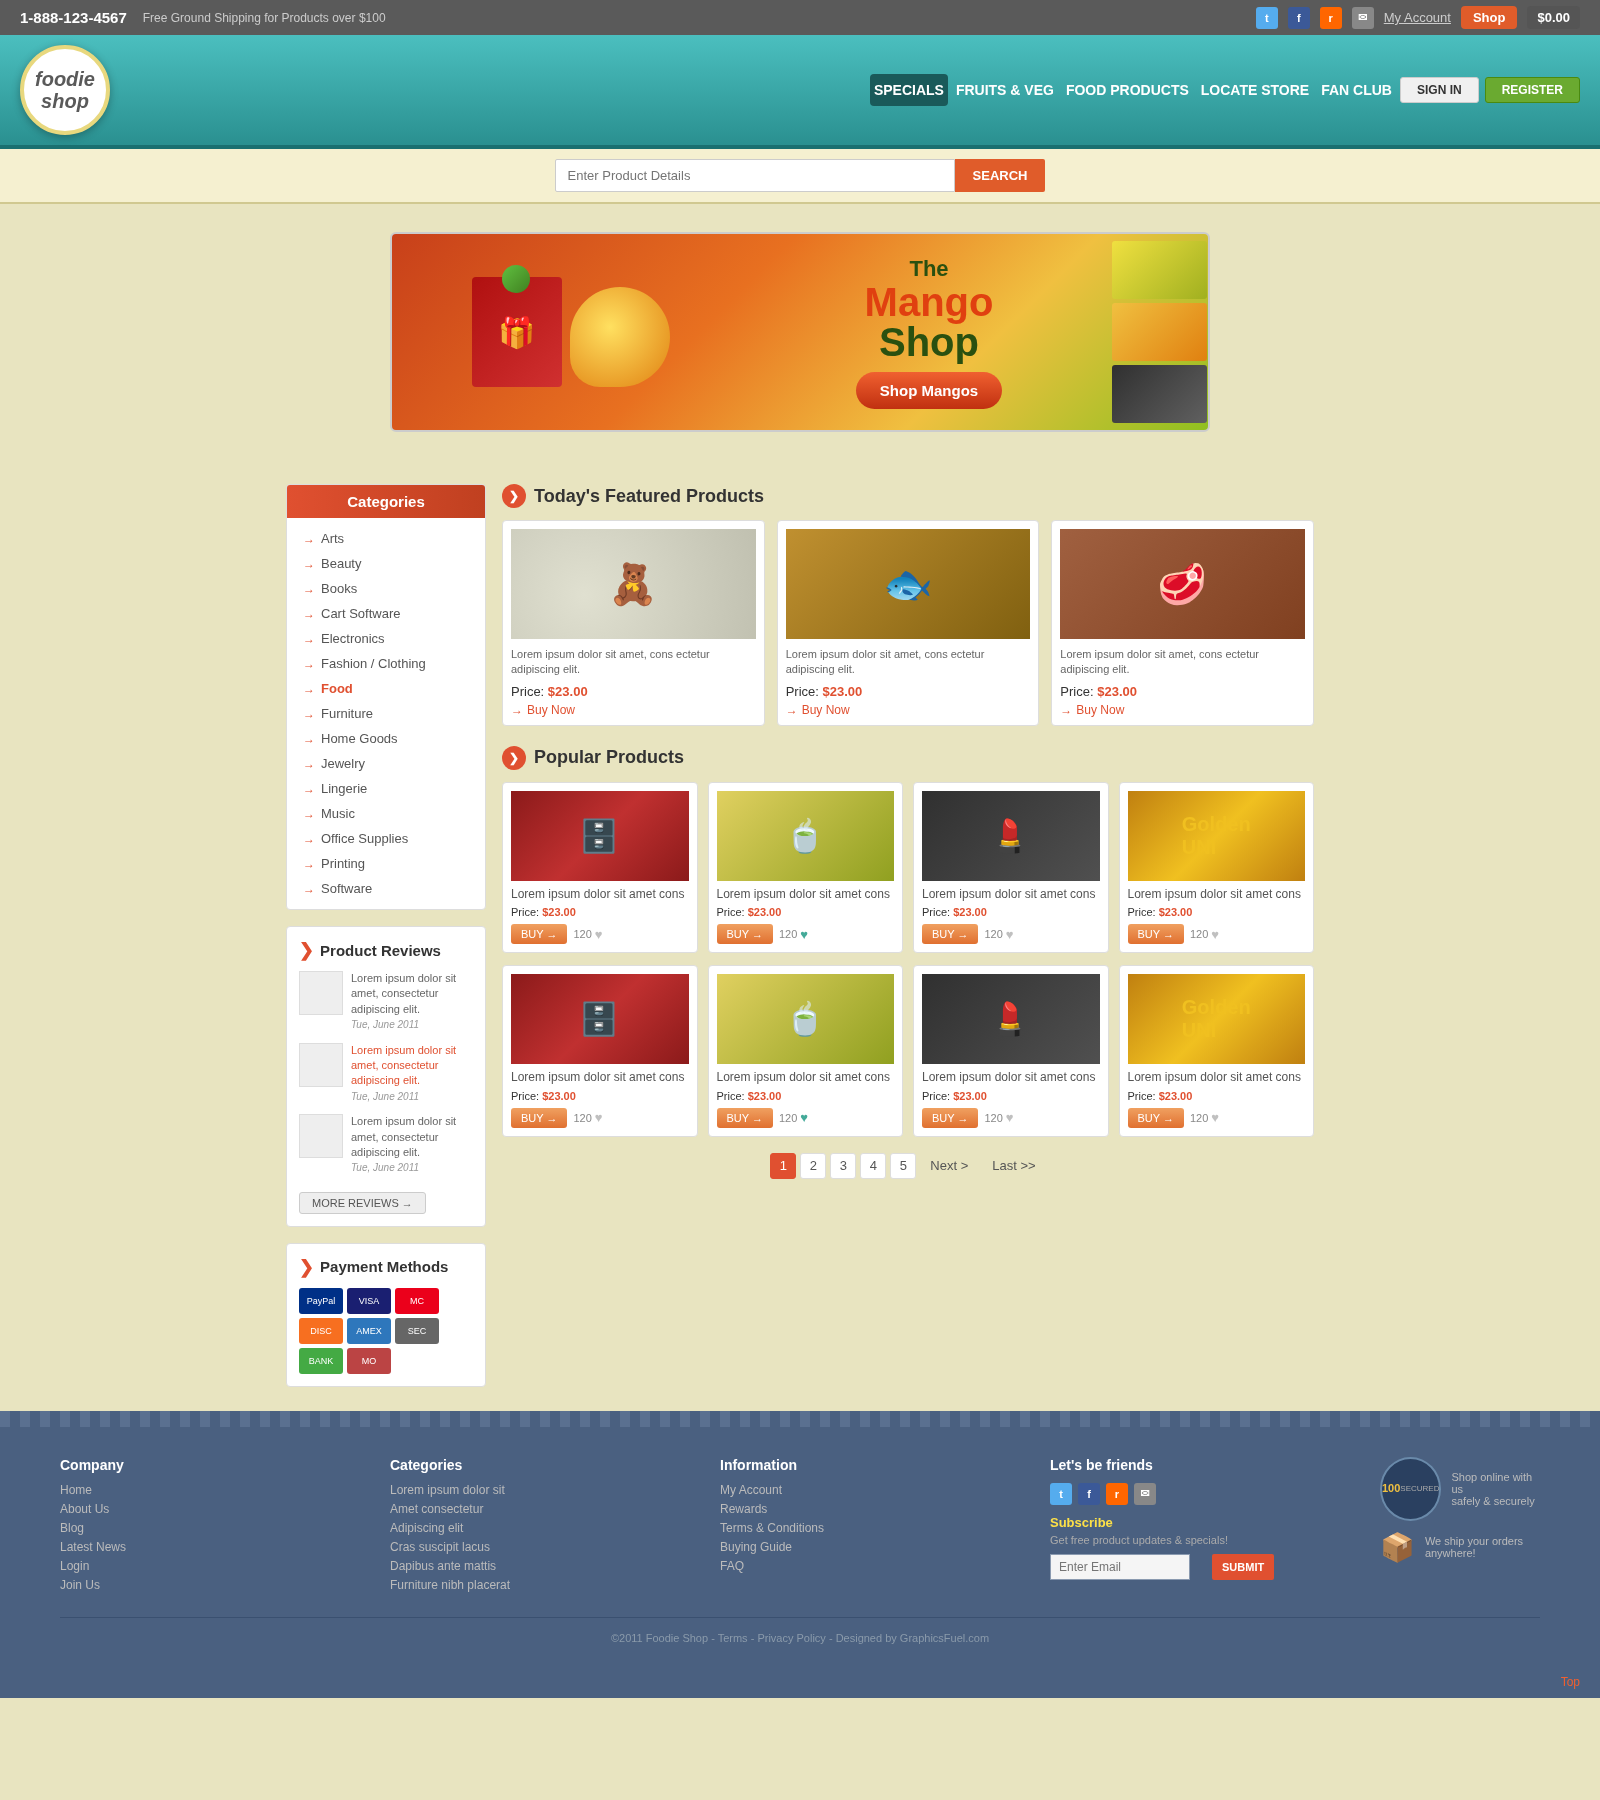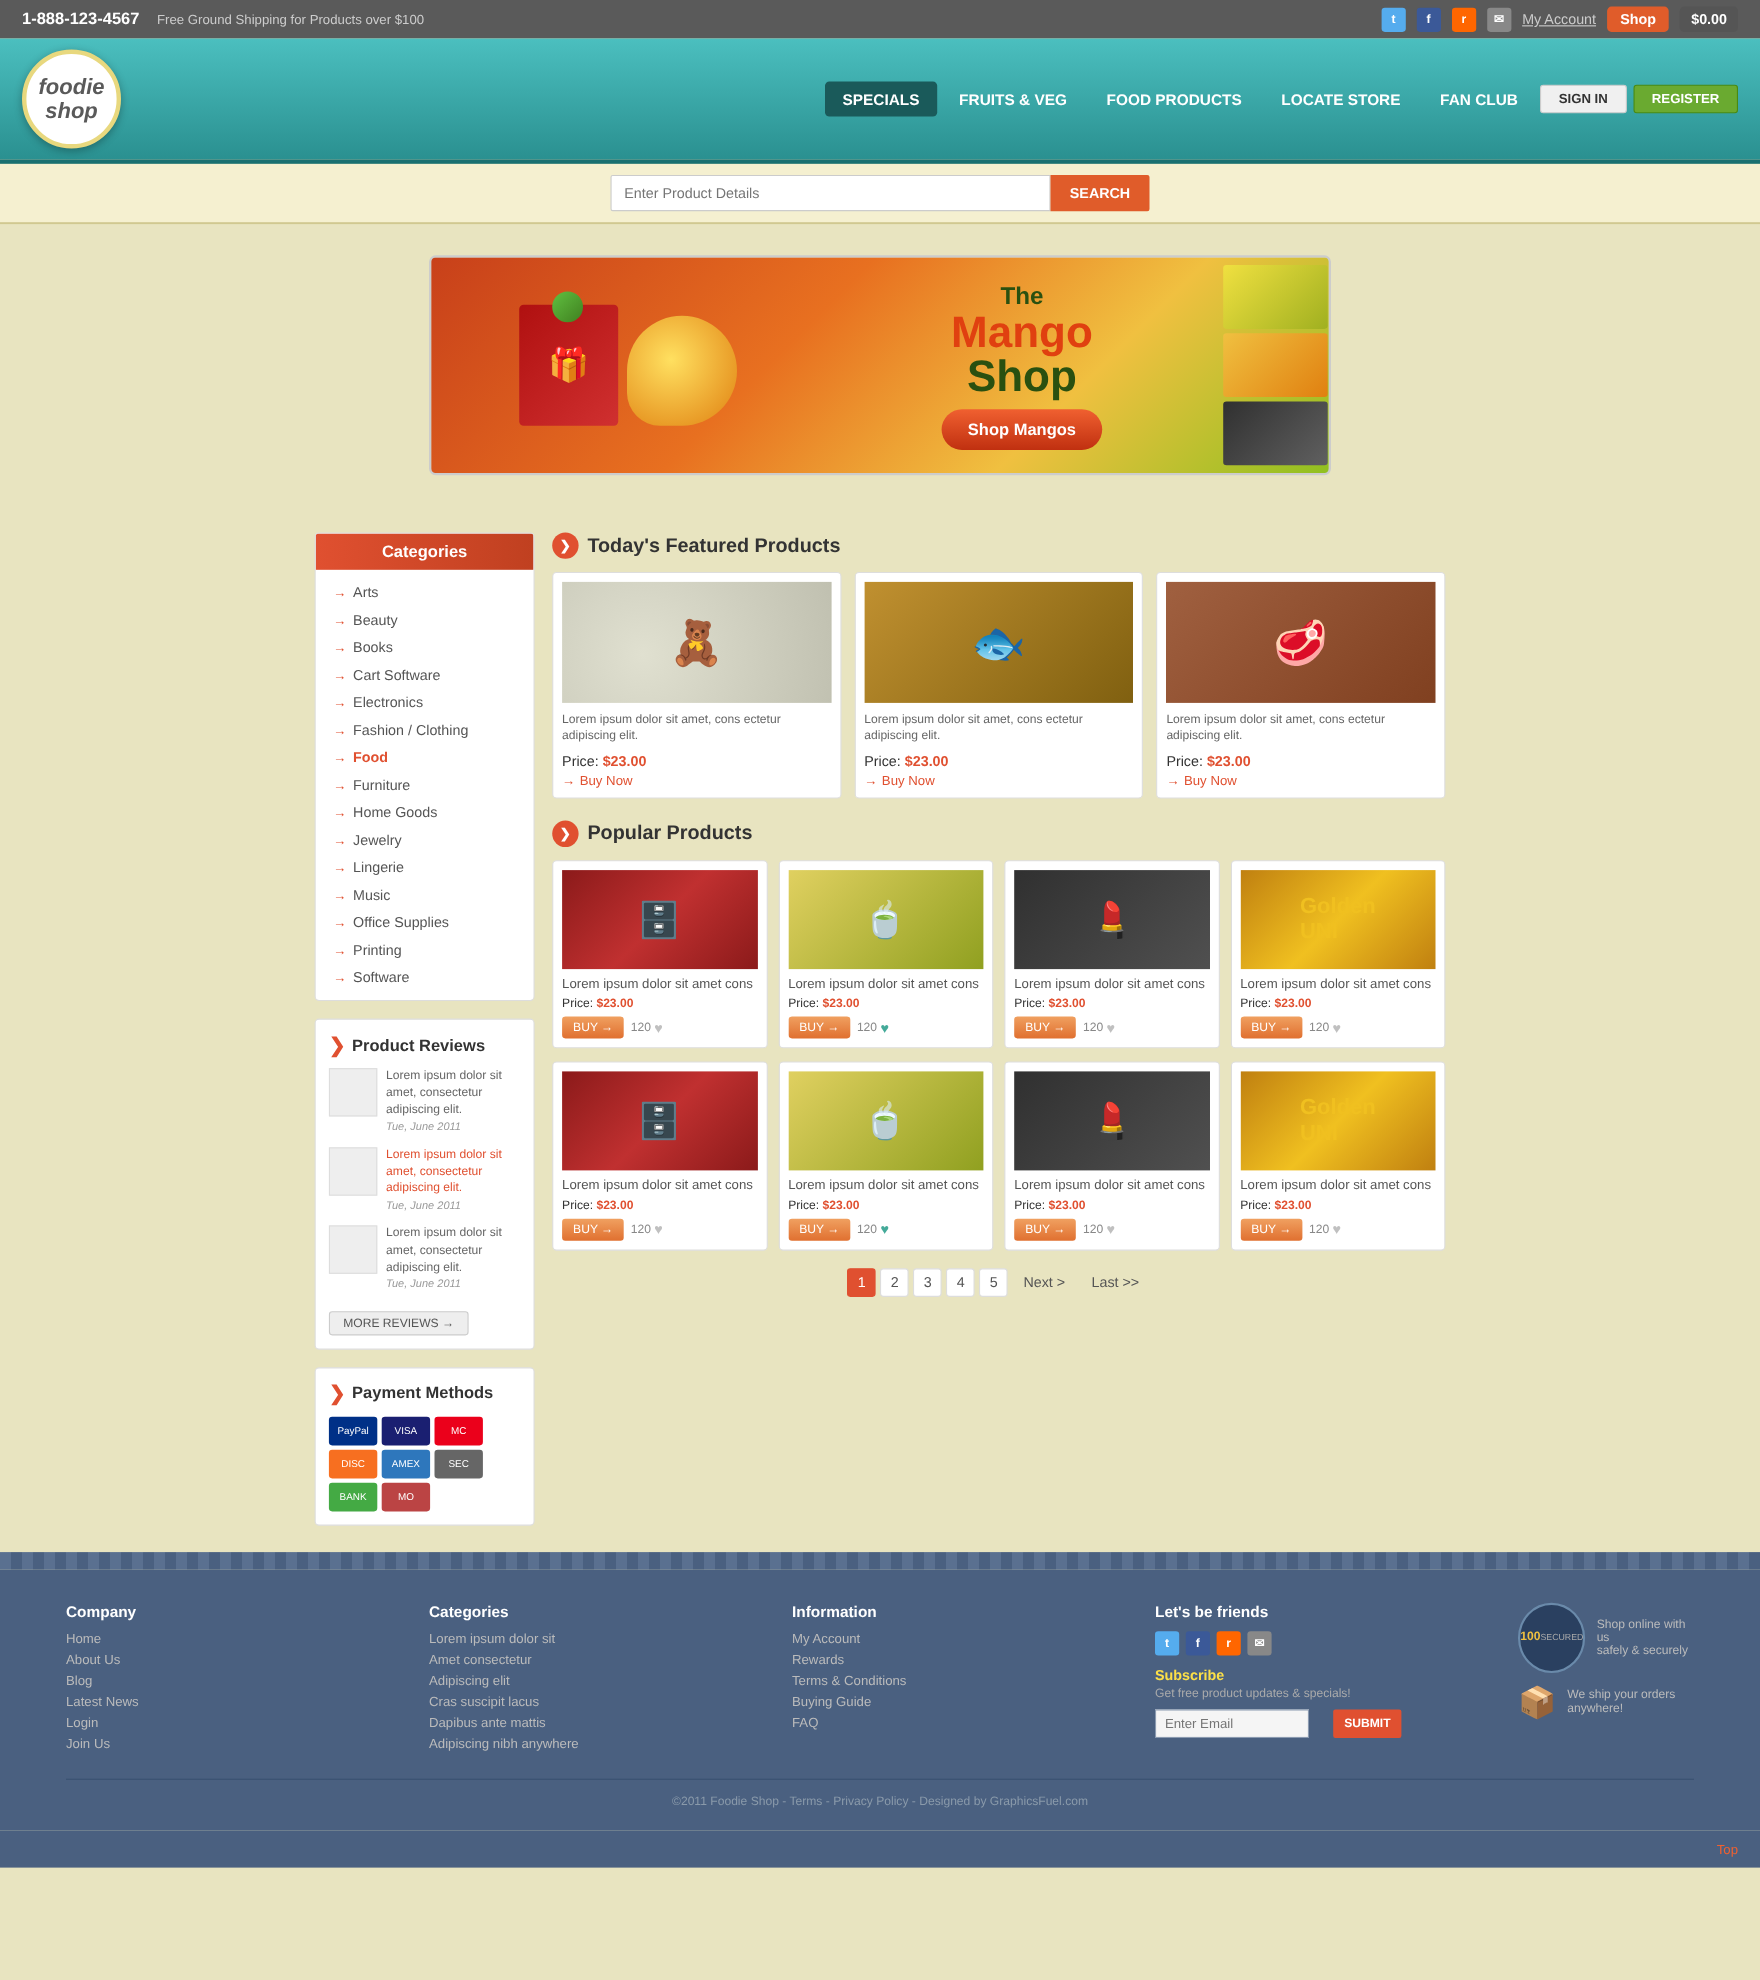--- a/index.html
+++ b/index.html
@@ -21,21 +21,21 @@
     .cart-price { background: #555; color: #fff; padding: 4px 10px; border-radius: 4px; font-size: 13px; font-weight: bold; }
 
     
     .header { background: linear-gradient(to bottom, #4bbfbf, #2a9090); padding: 10px 20px; display: flex; align-items: center; justify-content: space-between; border-bottom: 4px solid #1a7070; }
     .logo-area { display: flex; align-items: center; gap: 10px; }
     .logo-badge { background: #fff; border-radius: 50%; width: 90px; height: 90px; display: flex; align-items: center; justify-content: center; border: 4px solid #e8d87e; box-shadow: 0 2px 8px rgba(0,0,0,0.3); }
     .logo-text { font-size: 20px; font-weight: bold; color: #2a7020; line-height: 1.1; text-align: center; font-style: italic; }
     .logo-text span { color: #5a5a5a; }
     .nav-area { display: flex; flex-direction: column; align-items: flex-end; gap: 8px; flex: 1; margin-left: 30px; }
     .nav-menu { display: flex; align-items: center; gap: 4px; }
-    .nav-item { color: #fff; font-size: 14px; font-weight: bold; padding: 8px 16px; cursor: pointer; text-decoration: none; }
+    .nav-item { color: #fff; font-size: 14px; font-weight: bold; padding: 8px 4px; cursor: pointer; text-decoration: none; }
     .nav-item.active { background: #1a5a5a; border-radius: 4px; }
     .auth-area { display: flex; gap: 6px; }
     .auth-btn { padding: 5px 16px; font-size: 12px; font-weight: bold; cursor: pointer; border-radius: 3px; border: 1px solid #ccc; }
     .signin-btn { background: #f0f0f0; color: #333; }
     .register-btn { background: #6aaa30; color: #fff; border-color: #4a8a10; }
 
     
     .search-bar { background: #f5f0d0; padding: 10px; display: flex; justify-content: center; border-bottom: 2px solid #d0c890; }
     .search-input { width: 400px; padding: 8px 12px; border: 1px solid #ccc; font-size: 13px; border-radius: 2px 0 0 2px; color: #999; }
     .search-btn { background: #e05c2a; color: #fff; padding: 8px 18px; border: none; font-size: 13px; font-weight: bold; cursor: pointer; border-radius: 0 2px 2px 0; }
@@ -449,21 +449,21 @@
       <a class="footer-link">Join Us</a>
     </div>
 
     <div class="footer-col">
       <h4>Categories</h4>
       <a class="footer-link">Lorem ipsum dolor sit</a>
       <a class="footer-link">Amet consectetur</a>
       <a class="footer-link">Adipiscing elit</a>
       <a class="footer-link">Cras suscipit lacus</a>
       <a class="footer-link">Dapibus ante mattis</a>
-      <a class="footer-link">Adipiscing nibh anywhere</a>
+      <a class="footer-link">Furniture nibh placerat</a>
     </div>
 
     <div class="footer-col">
       <h4>Information</h4>
       <a class="footer-link">My Account</a>
       <a class="footer-link">Rewards</a>
       <a class="footer-link">Terms &amp; Conditions</a>
       <a class="footer-link">Buying Guide</a>
       <a class="footer-link">FAQ</a>
     </div>

